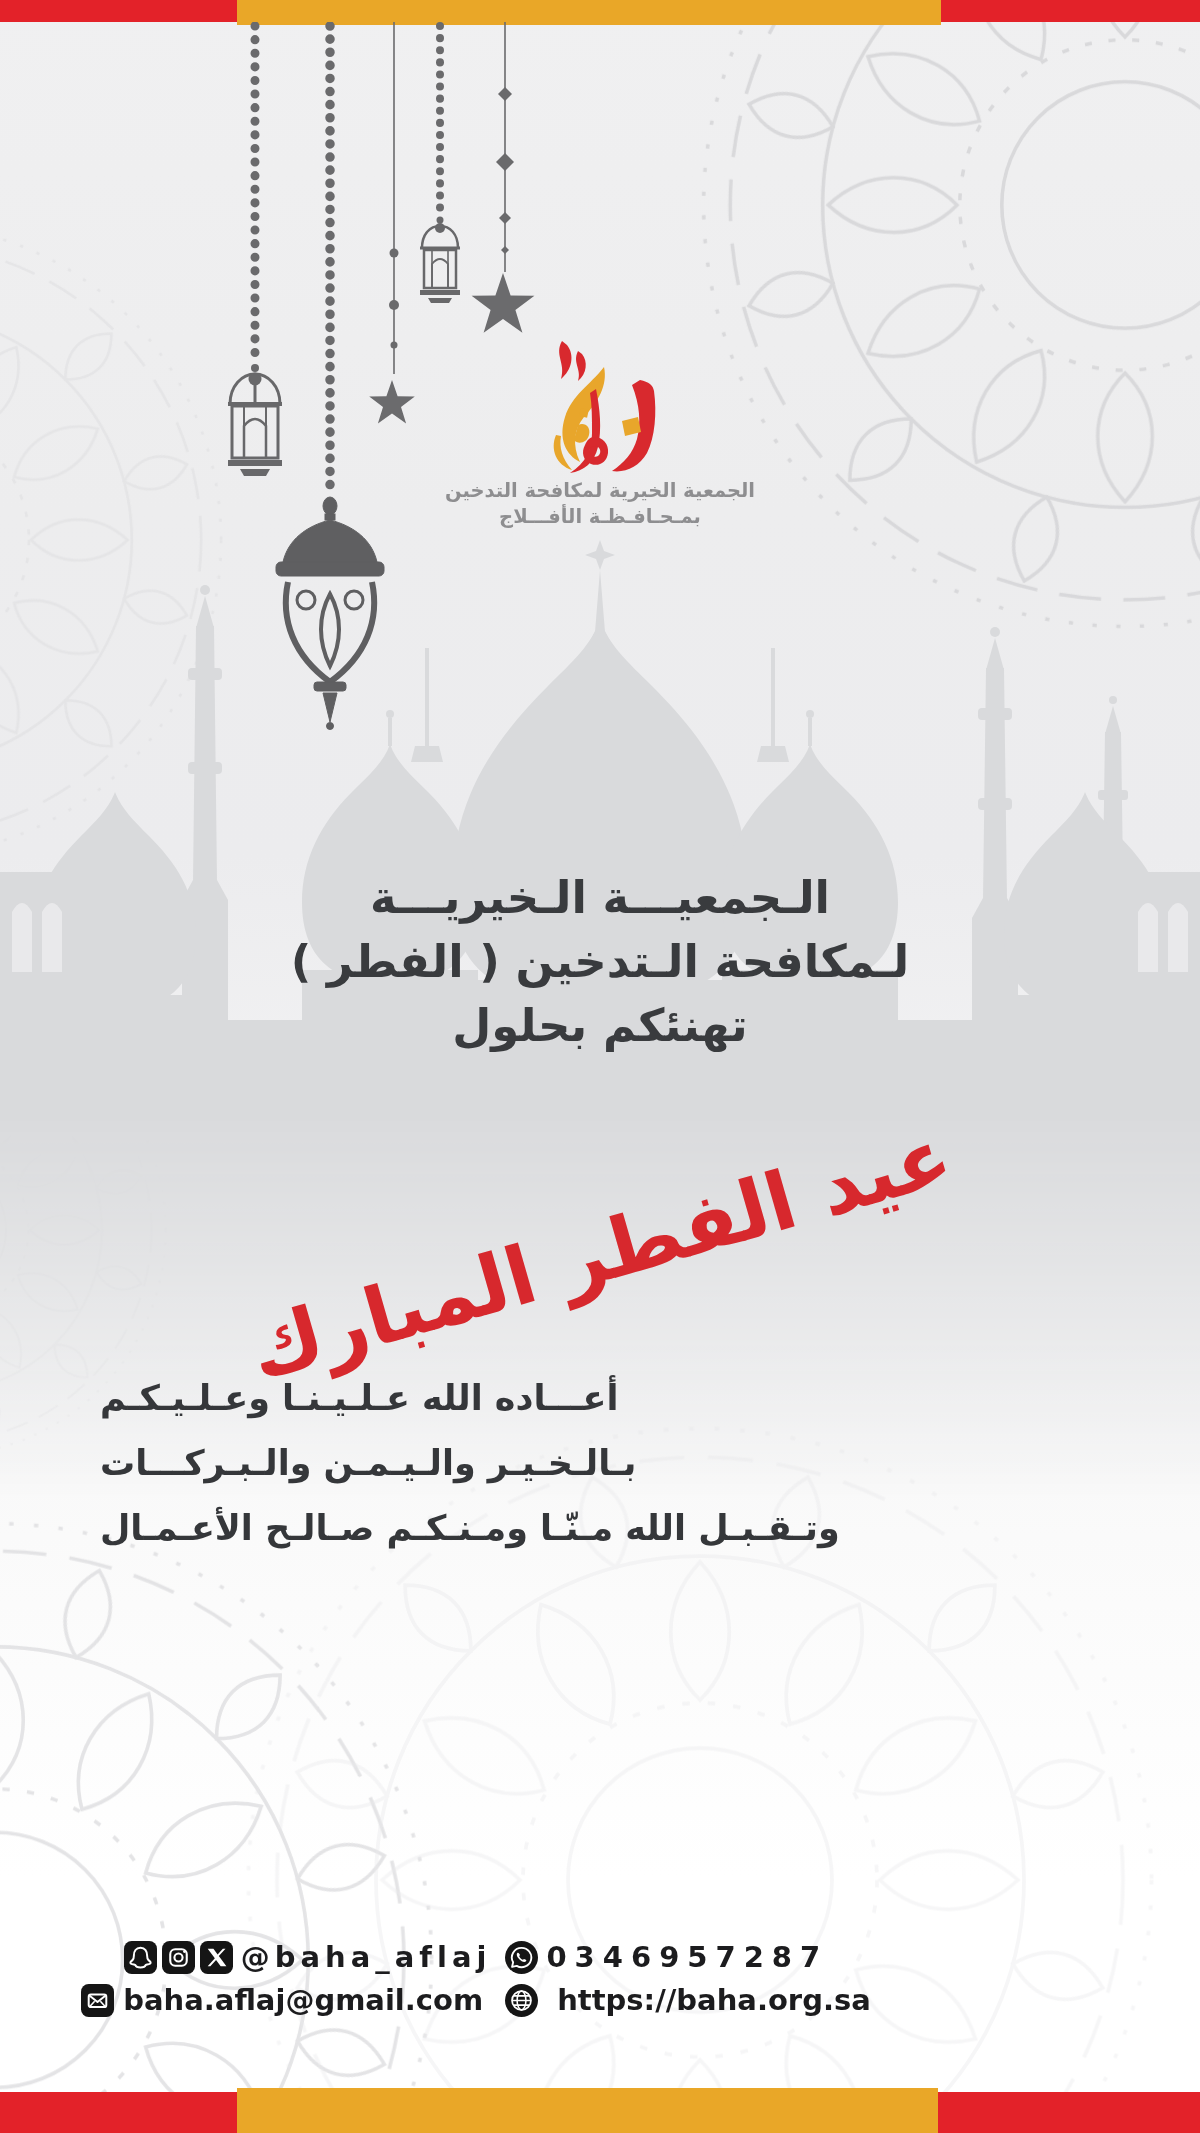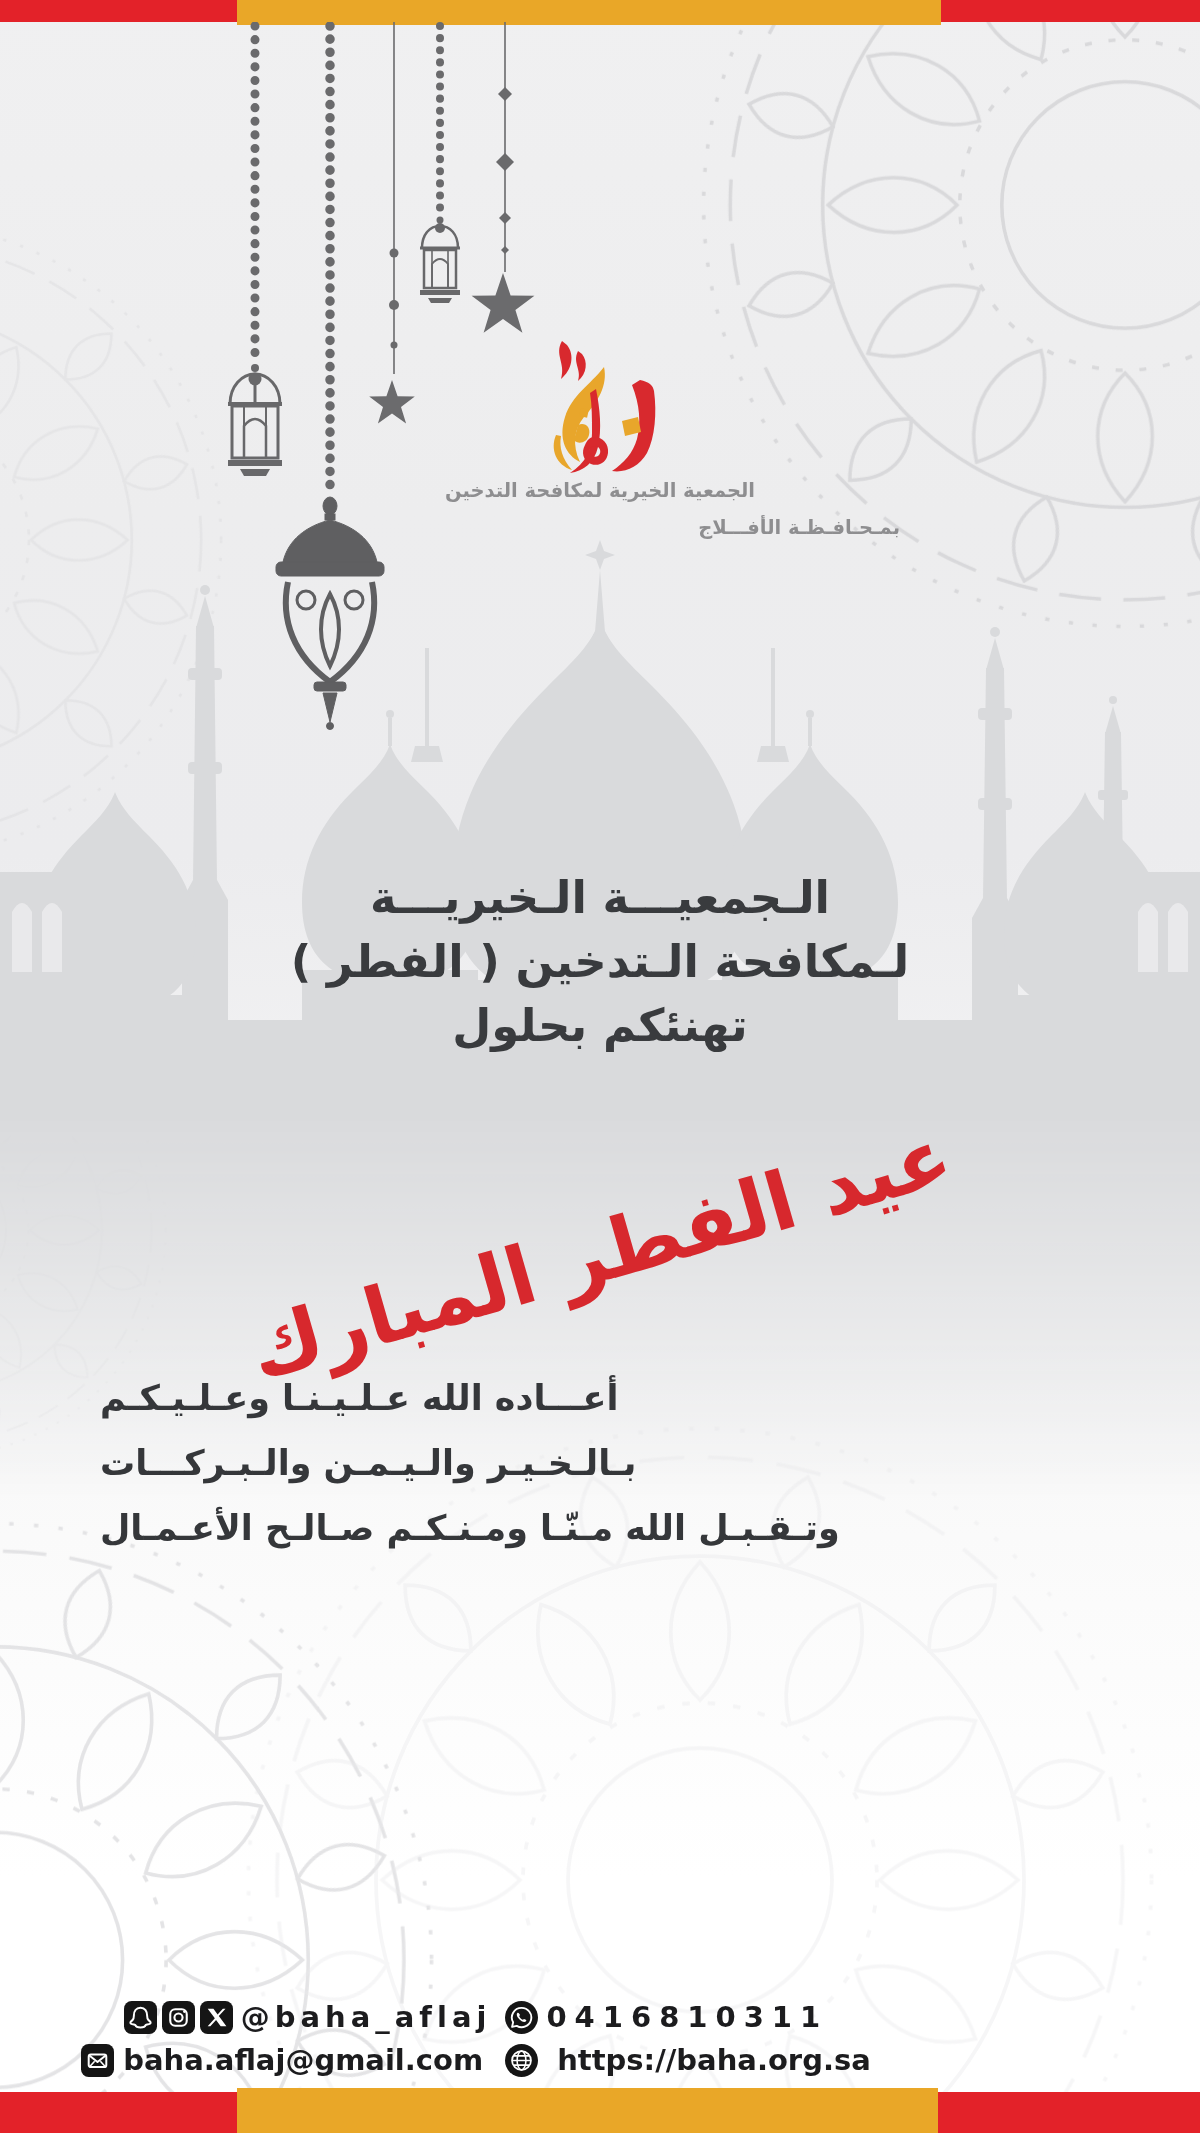--- a/index.html
+++ b/index.html
@@ -14,30 +14,30 @@
   .bg-pattern{position:absolute;left:0;top:0;}
   .mosque{position:absolute;left:0;top:540px;}
   .hangings{position:absolute;left:170px;top:22px;}
   .top-bar{position:absolute;left:0;top:0;width:1200px;height:22px;background:#e32229;}
   .top-bar-gold{position:absolute;left:237px;top:0;width:704px;height:25px;background:#e9a728;}
   .bottom-bar{position:absolute;left:0;top:2092px;width:1200px;height:41px;background:#e32229;}
   .bottom-bar-gold{position:absolute;left:237px;top:-4px;width:701px;height:45px;background:#e9a728;}
   .logo{position:absolute;left:300px;top:325px;width:600px;text-align:center;}
   .logo-mark{margin:0 auto;}
   .logo-l1{margin-top:4px;font-size:19.5px;font-weight:bold;color:#8e8e90;direction:rtl;}
-  .logo-l2{margin-top:14px;font-size:19.5px;font-weight:bold;color:#8e8e90;direction:rtl;letter-spacing:1px;text-align:right;}
+  .logo-l2{margin-top:3px;font-size:19.5px;font-weight:bold;color:#8e8e90;direction:rtl;letter-spacing:1px;}
   .heading{position:absolute;left:150px;top:866px;width:900px;text-align:center;direction:rtl;
     color:#393b3e;font-size:45px;font-weight:bold;line-height:64px;}
   .calligraphy{position:absolute;left:200px;top:1128px;width:800px;height:250px;
     display:flex;align-items:center;justify-content:center;
     color:#d7282d;font-size:80px;font-weight:bold;direction:rtl;
     transform:rotate(-16deg);}
   .dua{position:absolute;left:100px;top:1366px;width:1000px;text-align:left;direction:rtl;
     color:#35373a;font-size:35px;font-weight:bold;line-height:65px;}
-  .contact{position:absolute;left:0;top:1999px;width:952px;color:#1c1c1e;text-align:right;}
+  .contact{position:absolute;left:0;top:1939px;width:952px;color:#1c1c1e;text-align:right;}
   .contact-row{display:flex;align-items:center;justify-content:center;height:36px;margin-bottom:7px;}
   .contact-row .txt{font-size:29px;font-weight:bold;white-space:nowrap;}
   .handle{letter-spacing:5px;margin:0 14px 0 8px;}
   .phone{letter-spacing:8px;margin-left:8px;}
   .email{margin:0 22px 0 9px;}
   .website{margin-left:19px;}
   .tile{margin-left:5px;}
   .tile:first-child{margin-left:0;}
 </style>
 </head>
@@ -267,21 +267,21 @@
       <svg class="tile" width="33" height="33" viewBox="0 0 30 30">
         <rect width="30" height="30" rx="7" fill="#151515"></rect>
         <path d="M7,7 L12.2,7 L16,12.2 L20.8,7 L23.2,7 L17.1,13.7 L24,23 L18.8,23 L14.6,17.2 L9.4,23 L7,23 L13.5,15.7 Z" fill="#fff"></path>
       </svg>
       <span class="txt handle">@baha_aflaj</span>
       <svg width="33" height="33" viewBox="0 0 30 30">
         <circle cx="15" cy="15" r="15" fill="#151515"></circle>
         <path d="M15,6.2 a8.8,8.8 0 0 0 -7.6,13.2 L6.4,23.6 L10.7,22.6 A8.8,8.8 0 1 0 15,6.2 Z" fill="none" stroke="#fff" stroke-width="1.7" stroke-linejoin="round"></path>
         <path d="M11.8,10.6 C11.3,10.6 10.7,11.2 10.7,12.2 C10.7,14.8 14.6,19 17.6,19 C18.6,19 19.4,18.4 19.4,17.8 C19.4,17.3 17.6,16.3 17.2,16.4 C16.8,16.5 16.5,17.2 16.1,17 C14.9,16.5 13.6,15.2 13,14 C12.8,13.6 13.5,13.2 13.6,12.8 C13.7,12.4 12.4,10.6 11.8,10.6 Z" fill="#fff"></path>
       </svg>
-      <span class="txt phone">0416810311</span>
+      <span class="txt phone">0346957287</span>
     </div>
     <div class="contact-row">
       <svg width="33" height="33" viewBox="0 0 30 30">
         <rect width="30" height="30" rx="7" fill="#151515"></rect>
         <rect x="7" y="9.5" width="16" height="11.5" rx="2" fill="none" stroke="#fff" stroke-width="1.8"></rect>
         <path d="M7.6,10.4 L15,16.4 L22.4,10.4" fill="none" stroke="#fff" stroke-width="1.8" stroke-linejoin="round"></path>
         <path d="M8,20.4 L12.4,15.6 M22,20.4 L17.6,15.6" stroke="#fff" stroke-width="1.4"></path>
       </svg>
       <span class="txt email">baha.aflaj@gmail.com</span>
       <svg width="33" height="33" viewBox="0 0 30 30">

